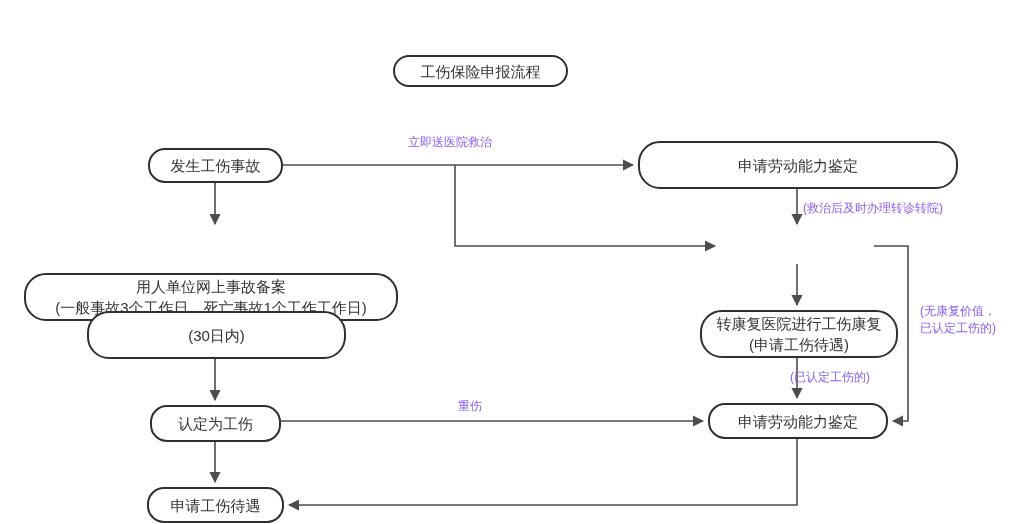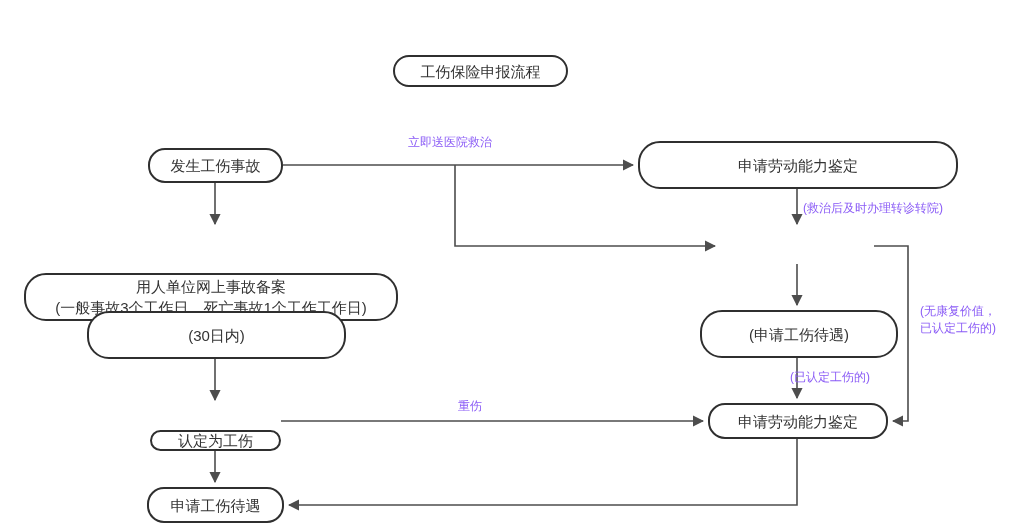--- a/index.html
+++ b/index.html
@@ -72,24 +72,25 @@
     <div>用人单位网上事故备案</div>
     <div>(一般事故3个工作日，死亡事故1个工作工作日)</div>
   </div>
 
 
   <div class="node r22" style="left:87px;top:311px;width:259px;height:48px;">
     <div>(30日内)</div>
   </div>
 
   <div class="node r22" style="left:700px;top:310px;width:198px;height:48px;">
+    <div>转康复医院进行工伤康复</div>
     <div>(申请工伤待遇)</div>
   </div>
 
-  <div class="node r17" style="left:150px;top:405px;width:131px;height:21px;margin-top:25px;">
+  <div class="node r17" style="left:150px;top:405px;width:131px;height:37px;">
     <div>认定为工伤</div>
   </div>
 
   <div class="node r17" style="left:708px;top:403px;width:180px;height:36px;">
     <div>申请劳动能力鉴定</div>
   </div>
 
   <div class="node r17" style="left:147px;top:487px;width:137px;height:36px;">
     <div>申请工伤待遇</div>
   </div>

